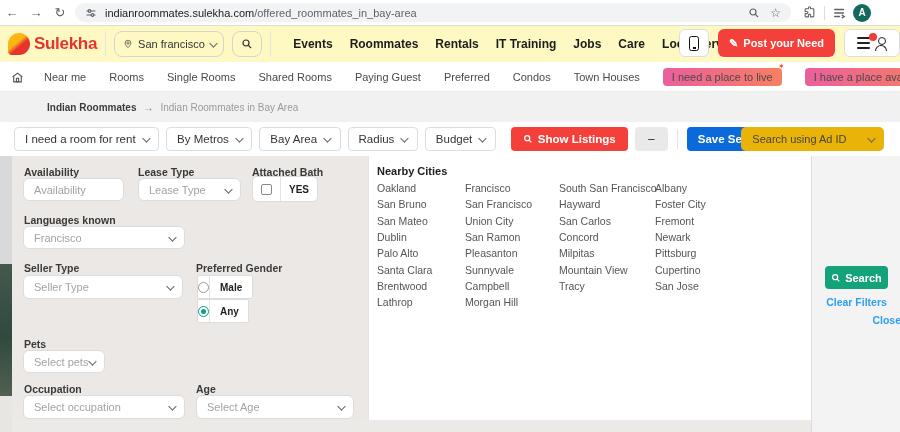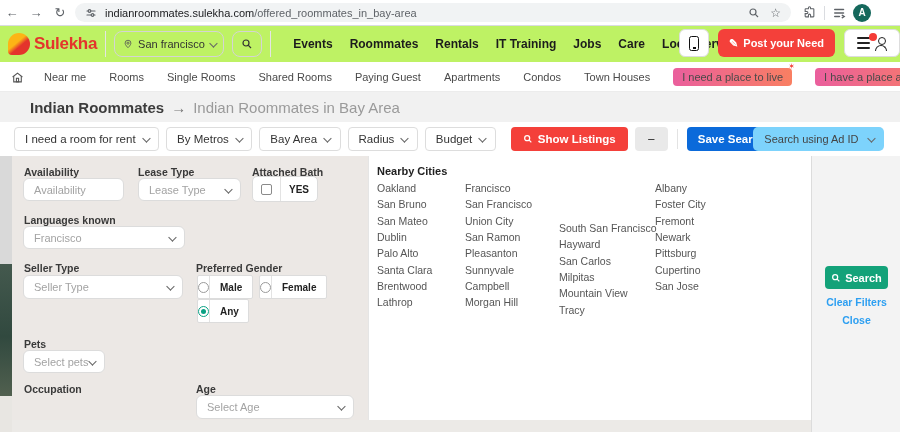--- a/index.html
+++ b/index.html
@@ -14,21 +14,21 @@
   .url { font-size:11px; margin-left:8px; flex:1; white-space:nowrap; overflow:hidden; }
   .url-domain { color:#202124; }
   .url-path { color:#5f6368; }
   .urlbar .right-ic { color:#5f6368; margin-left:10px; display:flex; align-items:center; }
   .star { font-size:12px; color:#5f6368; margin-left:10px; }
   .chrome-right { display:flex; align-items:center; margin-left:12px; }
   .vdiv { width:1px; height:14px; background:#dadce0; margin:0 8px; }
   .avatar { width:18px; height:18px; border-radius:50%; background:#15685c; color:#fff; font-size:10px; font-weight:bold; display:flex; align-items:center; justify-content:center; margin-left:6px; }
 
   
-  .site-header { position:absolute; left:0; top:26px; width:900px; height:36px; background:#bef264; display:flex; align-items:center; }
+  .site-header { position:absolute; left:0; top:26px; width:900px; height:36px; background:#fef9c3; display:flex; align-items:center; }
   .logo { display:flex; align-items:center; margin-left:8px; cursor:pointer; }
   .swoosh { width:22px; height:22px; border-radius:50% 50% 50% 4px; background:linear-gradient(140deg,#fdb515 42%,#e4342c 58%); margin-right:4px; }
   .brand { color:#e4342c; font-size:17px; font-weight:bold; letter-spacing:-0.3px; }
   .hdr-div { width:1px; height:26px; background:#e4e4e4; margin:0 8px; }
   .loc-pill { height:26px; border:1px solid #d4d4d4; border-radius:8px; display:flex; align-items:center; padding:0 8px; gap:5px; font-size:11px; color:#333; cursor:pointer; }
   .sq-btn { width:30px; height:26px; border:1px solid #d4d4d4; border-radius:8px; display:flex; align-items:center; justify-content:center; margin-left:8px; color:#333; cursor:pointer; }
   .main-nav { display:flex; align-items:center; gap:17px; margin-left:14px; }
   .main-nav span { font-size:12px; font-weight:bold; color:#1c1c1c; cursor:pointer; white-space:nowrap; }
   .hdr-right { position:absolute; right:0; top:3px; display:flex; align-items:center; }
   .phone-btn { width:30px; height:28px; border:1px solid #ddd; border-radius:6px; display:flex; align-items:center; justify-content:center; background:#fff; }
@@ -46,33 +46,33 @@
   
   .subnav { position:absolute; left:0; top:62px; width:900px; height:30px; background:#fff; border-bottom:1px solid #ececec; display:flex; align-items:center; }
   .subnav-items { display:flex; align-items:center; gap:23px; margin-left:44px; }
   .subnav-items span { font-size:11px; color:#4a4a4a; cursor:pointer; white-space:nowrap; }
   .home-ic { position:absolute; left:11px; top:8px; cursor:pointer; }
   .cta { position:relative; height:18px; border:none; border-radius:4px; color:#fff; font-size:10.5px; padding:0 9px; cursor:pointer;
          background:linear-gradient(90deg,#ea5f9d,#f97f62); font-family:"Liberation Sans", sans-serif; }
   .cta .spark { position:absolute; top:-6px; right:-3px; color:#f4403a; font-size:8px; }
 
   
-  .crumbs { position:absolute; left:0; top:92px; width:900px; height:30px; background:#f1f1f1; display:flex; align-items:center; padding-left:30px; font-size:15px; }
+  .crumbs { position:absolute; left:0; top:92px; width:900px; height:30px; background:#f1f1f1; display:flex; align-items:center; padding-left:47px; font-size:10px; }
   .crumb-root { color:#3c3c3c; font-weight:bold; }
   .crumb-arrow { color:#777; margin:0 7px; }
   .crumb-cur { color:#9a9a9a; }
 
   
   .toolbar { position:absolute; left:0; top:122px; width:900px; height:34px; background:#fff; display:flex; align-items:center; padding-left:14px; }
   .tb-btn { height:24px; border:1px solid #ddd; border-radius:4px; background:#fff; display:flex; align-items:center; gap:7px; padding:0 10px; font-size:11.5px; color:#333; margin-right:7px; cursor:pointer; white-space:nowrap; font-family:"Liberation Sans", sans-serif; }
   .tb-red { height:24px; border:none; border-radius:4px; background:#f4403a; color:#fff; font-weight:bold; font-size:11.5px; display:flex; align-items:center; gap:5px; padding:0 12px; margin-left:8px; margin-right:7px; cursor:pointer; font-family:"Liberation Sans", sans-serif; }
   .tb-minus { width:33px; height:24px; border:none; border-radius:4px; background:#e9e9e9; color:#333; font-size:13px; cursor:pointer; }
   .tb-vdiv { width:1px; height:20px; background:#e3e3e3; margin:0 9px; }
   .tb-blue { height:24px; border:none; border-radius:4px; background:#0b6ada; color:#fff; font-weight:bold; font-size:11.5px; padding:0 11px; cursor:pointer; font-family:"Liberation Sans", sans-serif; }
-  .tb-adid { position:absolute; right:16px; top:5px; height:24px; background:#7dd3fc; border-radius:5px; display:flex; align-items:center; gap:9px; padding:0 11px; font-size:11px; color:#444; cursor:pointer; }
+  .tb-adid { position:absolute; right:16px; top:5px; height:24px; background:#eab308; border-radius:5px; display:flex; align-items:center; gap:21px; padding:0 11px; font-size:11px; color:#444; cursor:pointer; }
 
   .chv { display:inline-block; width:5.5px; height:5.5px; border-right:1.4px solid #666; border-bottom:1.4px solid #666; transform:rotate(45deg) translateY(-1px); }
 
   
   .main { position:absolute; left:0; top:156px; width:900px; height:276px; background:#eceae7; }
   .edge-strip { position:absolute; left:0; top:0; width:12px; height:276px; }
   .edge-top { position:absolute; left:0; top:0; width:12px; height:108px; background:#d9d9d9; }
   .edge-img { position:absolute; left:0; top:108px; width:12px; height:132px; background:linear-gradient(180deg,#44594e,#31493f 55%,#51604f); }
   .edge-bot { position:absolute; left:0; top:240px; width:12px; height:36px; background:#e8e6e2; }
 
@@ -91,21 +91,21 @@
   .g-radio-cell { width:24px; display:flex; align-items:center; justify-content:center; border-right:1px solid #e3e3e3; }
   .radio { width:11px; height:11px; border-radius:50%; border:1.5px solid #9a9a9a; }
   .radio.sel { border-color:#0aa183; position:relative; }
   .radio.sel:after { content:""; position:absolute; left:2px; top:2px; width:5px; height:5px; border-radius:50%; background:#0aa183; }
   .g-label { font-size:10px; font-weight:bold; color:#222; display:flex; align-items:center; padding:0 10px; }
 
   .cities-panel { position:absolute; left:368px; top:0; width:443px; height:264px; background:#fff; border-left:1px solid #e5e5e5; padding:9px 0 0 8px; }
   .cities-title { font-size:11px; font-weight:bold; color:#222; margin-bottom:3px; }
   .city-cols { display:flex; }
   .city-col { display:flex; flex-direction:column; }
-  .city-col:nth-child(1){ width:88px; } .city-col:nth-child(2){ width:94px; } .city-col:nth-child(3){ width:96px;margin-top:40px; } .city-col:nth-child(4){ width:90px; }
+  .city-col:nth-child(1){ width:88px; } .city-col:nth-child(2){ width:94px; } .city-col:nth-child(3){ width:96px; } .city-col:nth-child(4){ width:90px; }
   .city-link { height:16.3px; font-size:10.5px; color:#555; display:flex; align-items:center; cursor:pointer; white-space:nowrap; }
 
   .actions-panel { position:absolute; left:811px; top:0; width:89px; height:276px; background:#f3f3f3; border-left:1px solid #dcdcdc; }
   .search-btn { position:absolute; left:13px; top:110px; width:63px; height:23px; background:#13a279; border:none; border-radius:4px; color:#fff; font-size:11px; font-weight:bold; display:flex; align-items:center; justify-content:center; gap:4px; cursor:pointer; font-family:"Liberation Sans", sans-serif; }
   .link-blue { position:absolute; width:89px; text-align:center; font-size:10.5px; font-weight:bold; color:#2d9ff1; cursor:pointer; }
 </style>
 </head>
 <body>
 
 <div class="screen">
@@ -212,21 +212,21 @@
           <path d="M5 9.5 V20 H19 V9.5"></path>
           <rect x="10" y="13.5" width="4" height="6.5"></rect>
         </svg>
     </span>
     <div class="subnav-items">
       <span>Near me</span>
       <span>Rooms</span>
       <span>Single Rooms</span>
       <span>Shared Rooms</span>
       <span>Paying Guest</span>
-      <span>Apartments</span>
+      <span>Preferred</span>
       <span>Condos</span>
       <span>Town Houses</span>
       <button class="cta"><span>I need a place to live</span><span class="spark">✶</span></button>
       <button class="cta"><span>I have a place available</span></button>
 
     </div>
   </div>
 
   <div class="crumbs">
     <span class="crumb-root">Indian Roommates</span>
@@ -311,40 +311,38 @@
           <span class="chv"></span>
         </div>
 
       <span class="f-label" style="left:184px;top:106px;">Preferred Gender</span>
       <div class="g-box" style="left:185px;top:119px;width:56px;height:24px;">
         <div class="g-radio-cell">
             <span class="radio"></span>
           </div>
         <div class="g-label">Male</div>
       </div>
-      <div class="g-box" style="left:247px;top:119px;width:68px;height:24px;">
-        <div class="g-radio-cell">
-            <span class="radio"></span>
-          </div>
-        <div class="g-label">Female</div>
-      </div>
       <div class="g-box" style="left:185px;top:143px;width:52px;height:24px;">
         <div class="g-radio-cell">
             <span class="radio sel"></span>
           </div>
         <div class="g-label">Any</div>
       </div>
 
       <span class="f-label" style="left:12px;top:182px;">Pets</span>
       <div class="f-select" style="left:11px;top:194px;width:82px;height:23px;">
           <span>Select pets</span>
           <span class="chv"></span>
         </div>
 
       <span class="f-label" style="left:12px;top:227px;">Occupation</span>
+      <div class="f-select" style="left:11px;top:239px;width:162px;height:24px;">
+          <span>Select occupation</span>
+          <span class="chv"></span>
+        </div>
 
       <span class="f-label" style="left:184px;top:227px;">Age</span>
       <div class="f-select" style="left:184px;top:239px;width:158px;height:24px;">
           <span>Select Age</span>
           <span class="chv"></span>
         </div>
     </div>
 
     <div class="cities-panel">
       <div class="cities-title">Nearby Cities</div>
@@ -366,20 +364,21 @@
             <span class="city-link">San Ramon</span>
             <span class="city-link">Pleasanton</span>
             <span class="city-link">Sunnyvale</span>
             <span class="city-link">Campbell</span>
             <span class="city-link">Morgan Hill</span>
           </div>
           <div class="city-col">
             <span class="city-link">South San Francisco</span>
             <span class="city-link">Hayward</span>
             <span class="city-link">San Carlos</span>
+            <span class="city-link">Concord</span>
             <span class="city-link">Milpitas</span>
             <span class="city-link">Mountain View</span>
             <span class="city-link">Tracy</span>
           </div>
           <div class="city-col">
             <span class="city-link">Albany</span>
             <span class="city-link">Foster City</span>
             <span class="city-link">Fremont</span>
             <span class="city-link">Newark</span>
             <span class="city-link">Pittsburg</span>
@@ -391,17 +390,17 @@
 
     <div class="actions-panel">
       <button class="search-btn">
         <svg width="10" height="10" viewBox="0 0 24 24" fill="none" stroke="#fff" stroke-width="3">
             <circle cx="10" cy="10" r="6"></circle>
             <line x1="14.8" y1="14.8" x2="20" y2="20"></line>
           </svg>
         <span>Search</span>
       </button>
       <span class="link-blue" style="top:140px;left:0;">Clear Filters</span>
-      <span class="link-blue" style="top:158px;left:0;">Close</span>
+      <span class="link-blue" style="top:158px;left:0;text-align:right;">Close</span>
     </div>
   </div>
 
 </div>
 
 </body></html>

